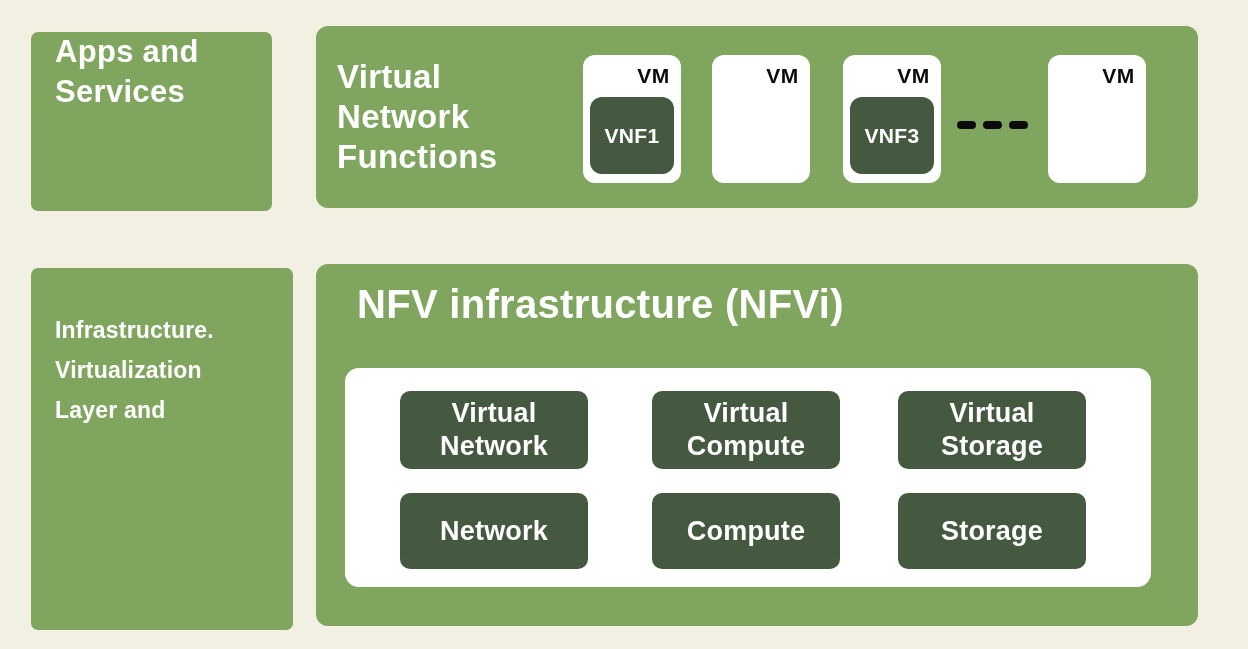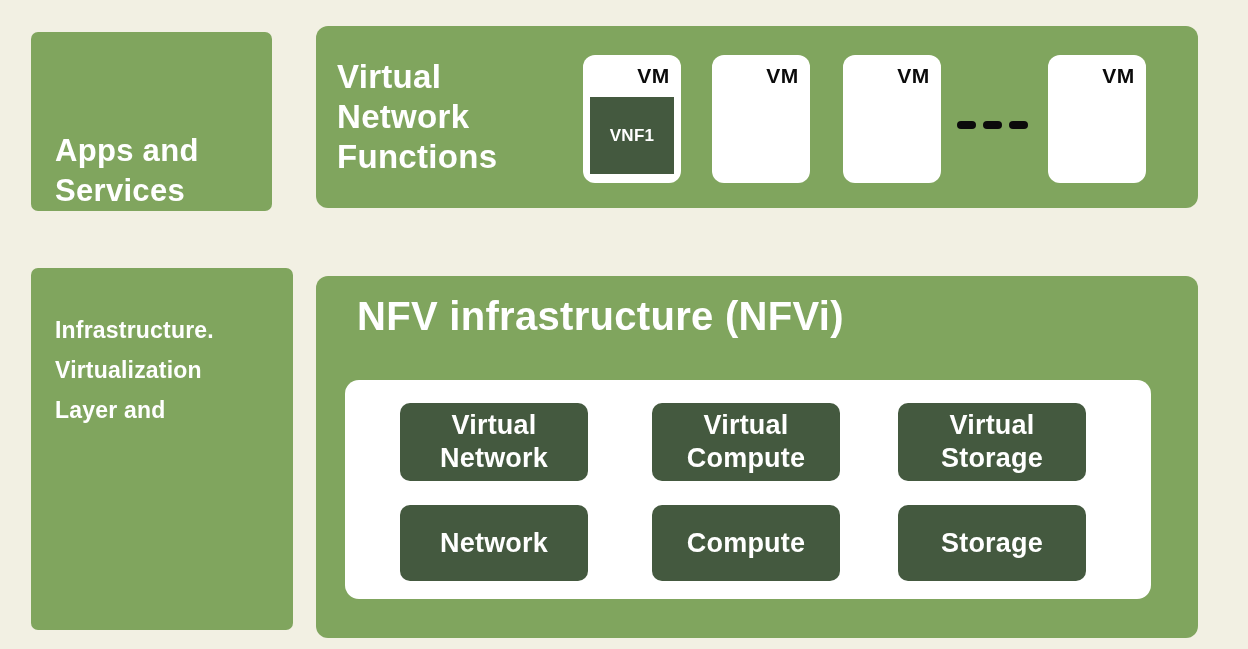--- a/index.html
+++ b/index.html
@@ -25,21 +25,21 @@
     background:var(--green);
     color:var(--white);
     font-weight:700;
   }
   .pre{white-space:pre-line;}
 
   
   .apps-box{
     left:31px;top:32px;width:241px;height:179px;
     border-radius:7px;
-    display:flex;align-items:flex-end;
+    display:flex;align-items:flex-start;
   }
   .apps-label{
     padding-left:24px;
     font-size:31px;line-height:40px;letter-spacing:.3px;
   }
 
   
   .vnf-box{
     left:316px;top:26px;width:882px;height:182px;
     border-radius:12px;
@@ -60,23 +60,23 @@
   .vm-box.vm-2{left:396px;}
   .vm-box.vm-3{left:527px;}
   .vm-box.vm-4{left:732px;}
   .vm-label{
     height:42px;display:flex;align-items:center;justify-content:center;
     color:var(--ink);font-weight:700;font-size:21px;letter-spacing:.5px;margin-left:43px;
   }
   .vnf-inner{
     width:84px;height:77px;margin:0 auto;
     background:var(--dark-green);
-    border-radius:0;
+    border-radius:12px;
     display:flex;align-items:center;justify-content:center;
-    color:var(--white);font-weight:700;font-size:17px;letter-spacing:.3px;
+    color:var(--white);font-weight:700;font-size:21px;letter-spacing:.3px;
   }
   .ellipsis-dashes{
     position:absolute;left:641px;top:95px;
     display:flex;gap:7px;
   }
   .dash{
     width:19px;height:8px;background:var(--ink);border-radius:4px;
   }
 
   
@@ -85,21 +85,21 @@
     border-radius:7px;
   }
   .infra-text{
     padding:42px 0 0 24px;
   }
   .infra-small{font-size:23px;line-height:40px;letter-spacing:.2px;}
   .infra-large{font-size:29px;line-height:44px;letter-spacing:.2px;}
 
   
   .nfvi-box{
-    left:316px;top:276px;width:882px;height:362px;
+    left:316px;top:264px;width:882px;height:362px;
     border-radius:12px;
     text-decoration:underline;
   }
   .nfvi-title{
     position:absolute;left:41px;top:18px;
     font-size:40px;letter-spacing:.3px;
   }
   .nfvi-panel{
     position:absolute;left:29px;top:104px;
     width:806px;height:219px;
@@ -141,20 +141,21 @@
       <div class="vm-label">VM</div>
       <div class="vnf-inner">VNF1</div>
     </div>
 
     <div class="vm-box vm-2">
       <div class="vm-label">VM</div>
     </div>
 
     <div class="vm-box vm-3">
       <div class="vm-label">VM</div>
+      <div class="vnf-inner">VNF3</div>
     </div>
 
     <div class="ellipsis-dashes">
       <span class="dash"></span>
       <span class="dash"></span>
       <span class="dash"></span>
     </div>
 
     <div class="vm-box vm-4">
       <div class="vm-label">VM</div>

